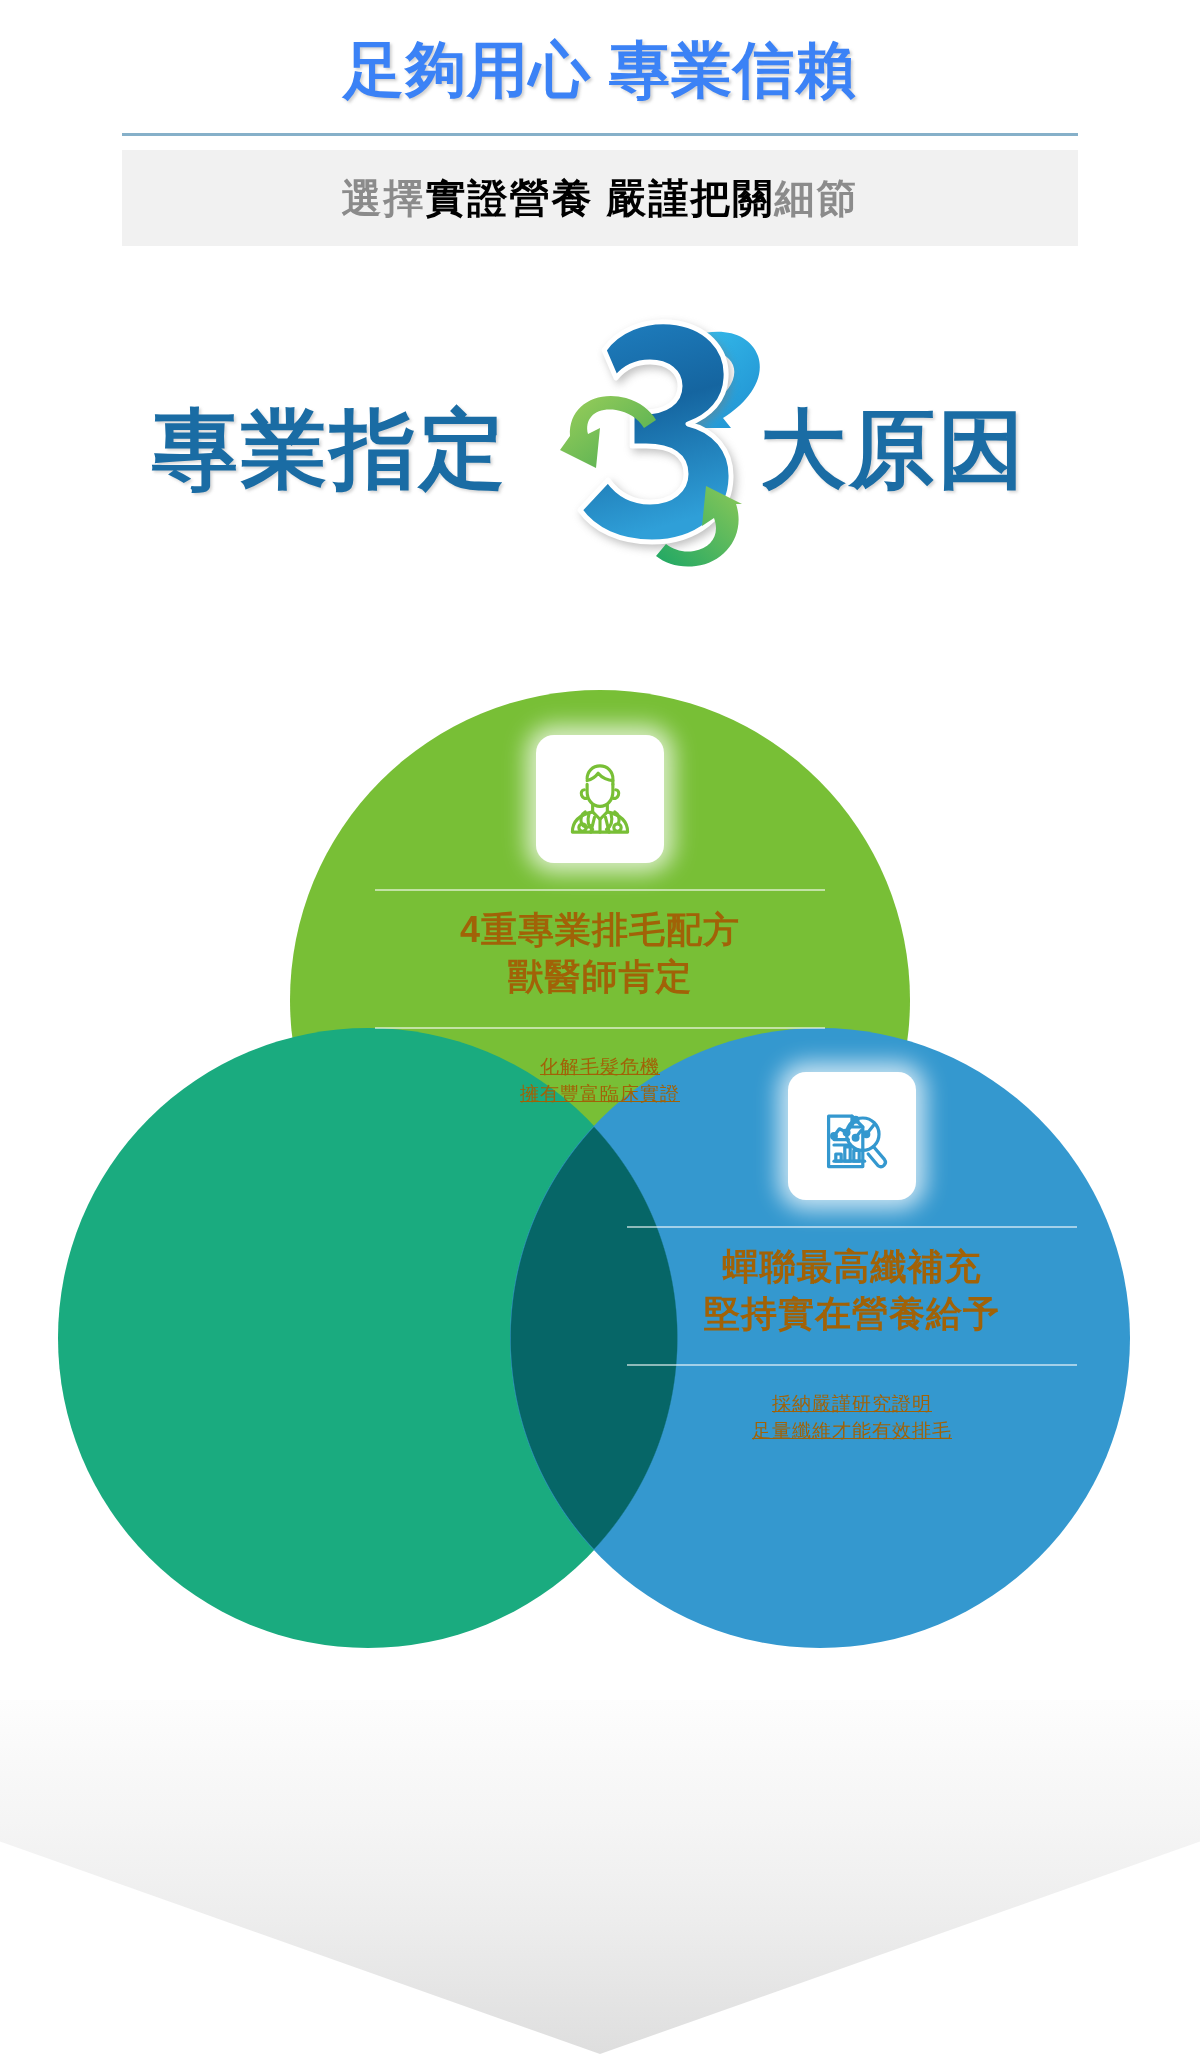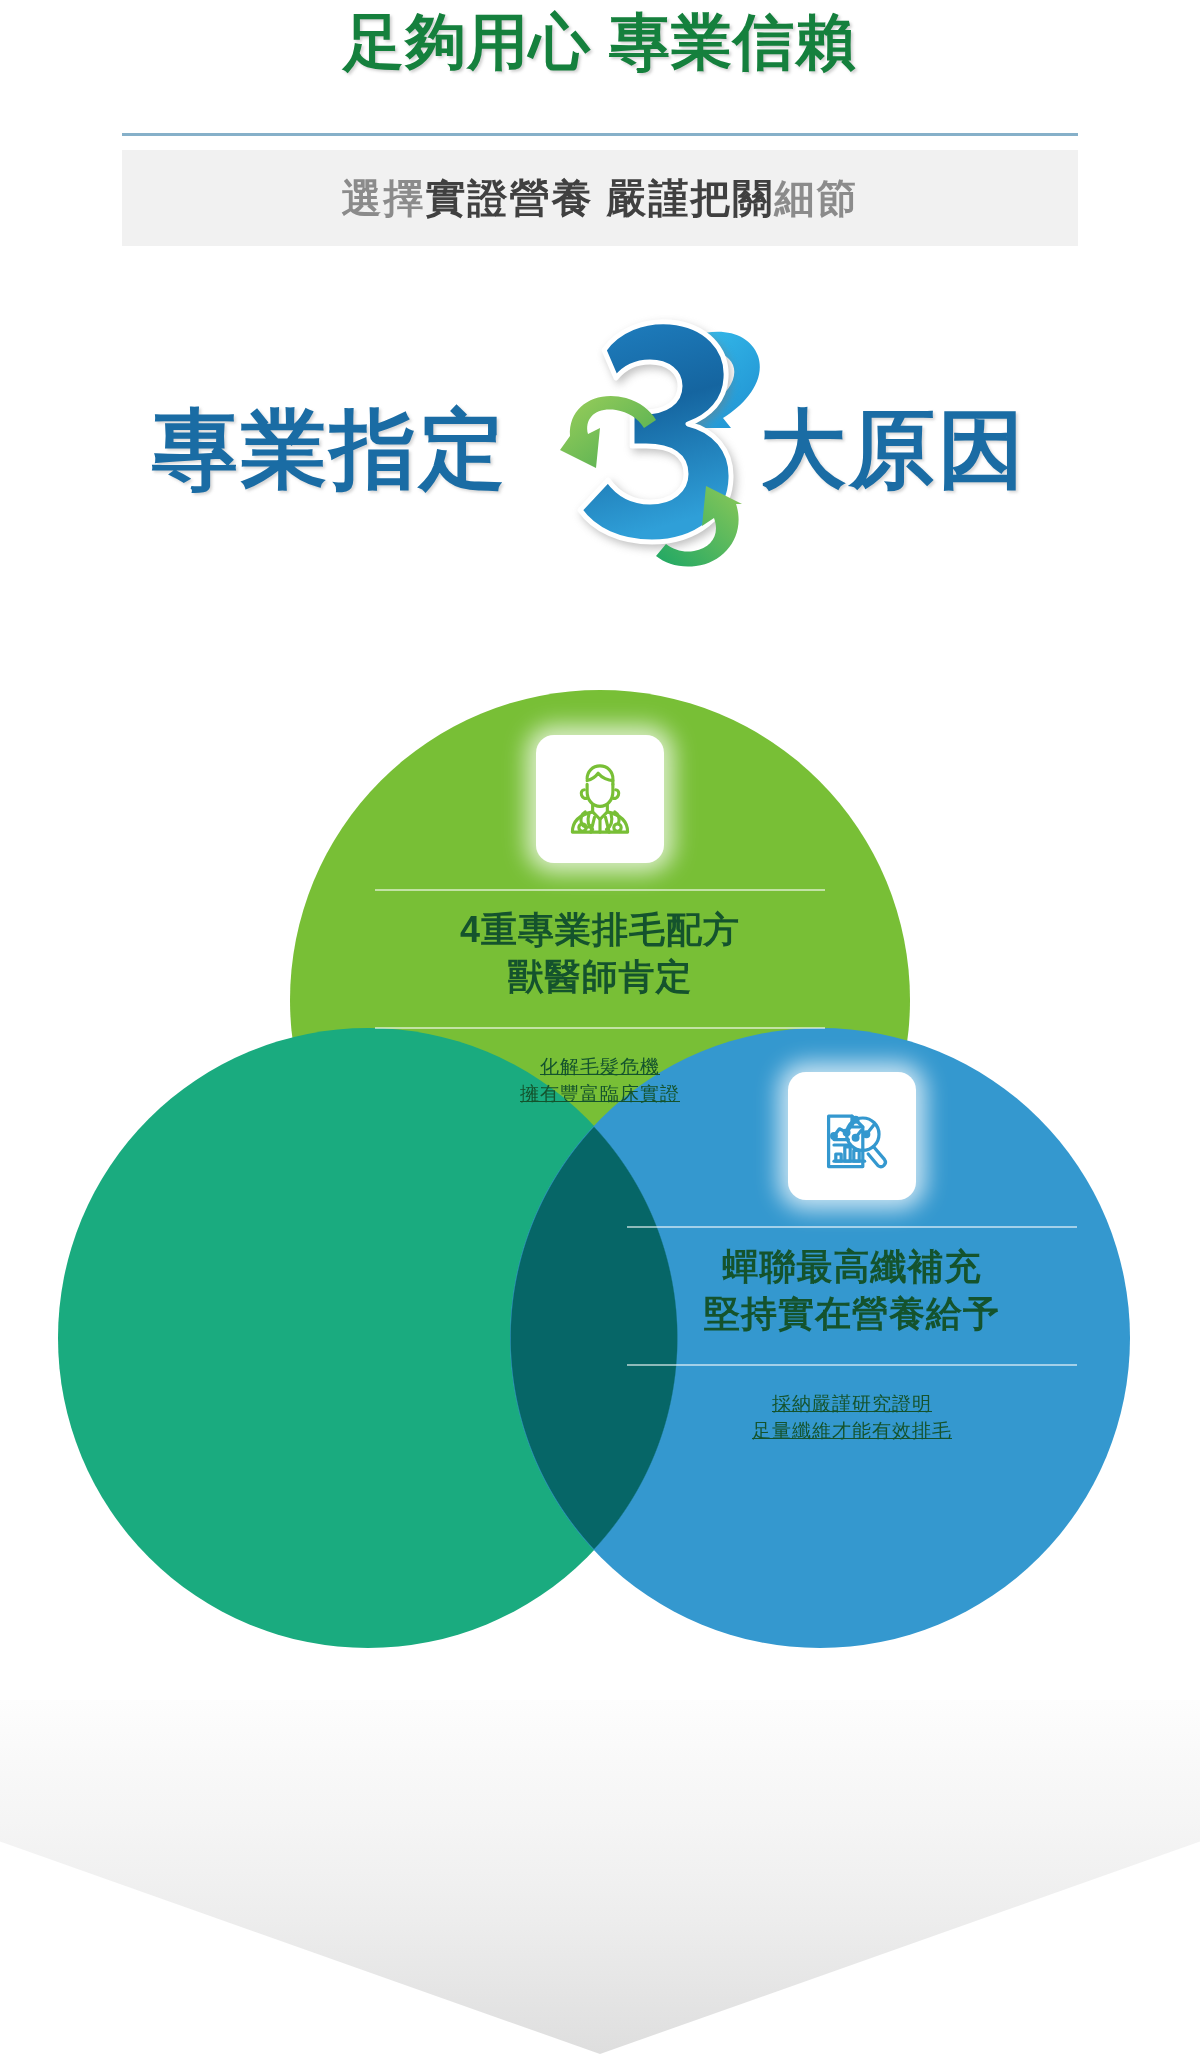--- a/index.html
+++ b/index.html
@@ -14,23 +14,23 @@
 
   
   .header-wrap{
     position:absolute;left:0;top:0;width:1200px;
   }
   .main-title{
     text-align:center;
     font-size:61px;
     line-height:1.05;
     font-weight:bold;
-    color:#15803d;
+    color:#3b82f6;
     letter-spacing:1px;
-    padding-top:10px;
+    padding-top:38px;
     text-shadow:2px 2px 3px rgba(150,150,150,.45);
     white-space:nowrap;
   }
   .title-rule{
     position:absolute;
     left:122px;top:133px;width:956px;height:3px;
     background:#86b0c9;
   }
   .sub-band{
     position:absolute;
@@ -38,21 +38,21 @@
     background:#f1f1f1;
   }
   .sub-band-text{
     position:absolute;
     left:0;top:150px;width:1200px;height:96px;
     display:flex;align-items:center;justify-content:center;
     font-size:40px;color:#5e5e5e;
     letter-spacing:2px;white-space:nowrap;
   }
   .sub-thin{font-weight:700;color:#8b8b8b;}
-  .sub-bold{font-weight:bold;color:#404040;}
+  .sub-bold{font-weight:bold;color:#000000;}
 
   
   .reason-line{
     position:absolute;
     left:0;top:330px;width:954px;height:250px;
   }
   .reason-text{
     position:absolute;top:62px;
     font-size:86px;font-weight:bold;
     color:#1a6ca4;letter-spacing:3px;
@@ -113,21 +113,21 @@
     -webkit-mask-image:radial-gradient(circle 310px at -142px 310px,#000 99.6%,transparent 100%),
                        radial-gradient(circle 310px at 310px 310px,#000 99.6%,transparent 100%);
     -webkit-mask-composite:source-in;
     mask-image:radial-gradient(circle 310px at -142px 310px,#000 99.6%,transparent 100%),
                radial-gradient(circle 310px at 310px 310px,#000 99.6%,transparent 100%);
     mask-composite:intersect;
   }
 
   
   .card{
-    position:absolute;width:520px;text-align:center;color:#14532d;
+    position:absolute;width:520px;text-align:center;color:#a16207;
   }
   .card-top{left:340px;top:95px;}
   .card-left{left:108px;top:432px;}
   .card-right{left:592px;top:432px;}
 
   .icon-box{
     width:128px;height:128px;margin:0 auto;
     background:#ffffff;border-radius:18px;
     display:flex;align-items:center;justify-content:center;
     box-shadow:0 0 22px 10px rgba(255,255,255,.72);

